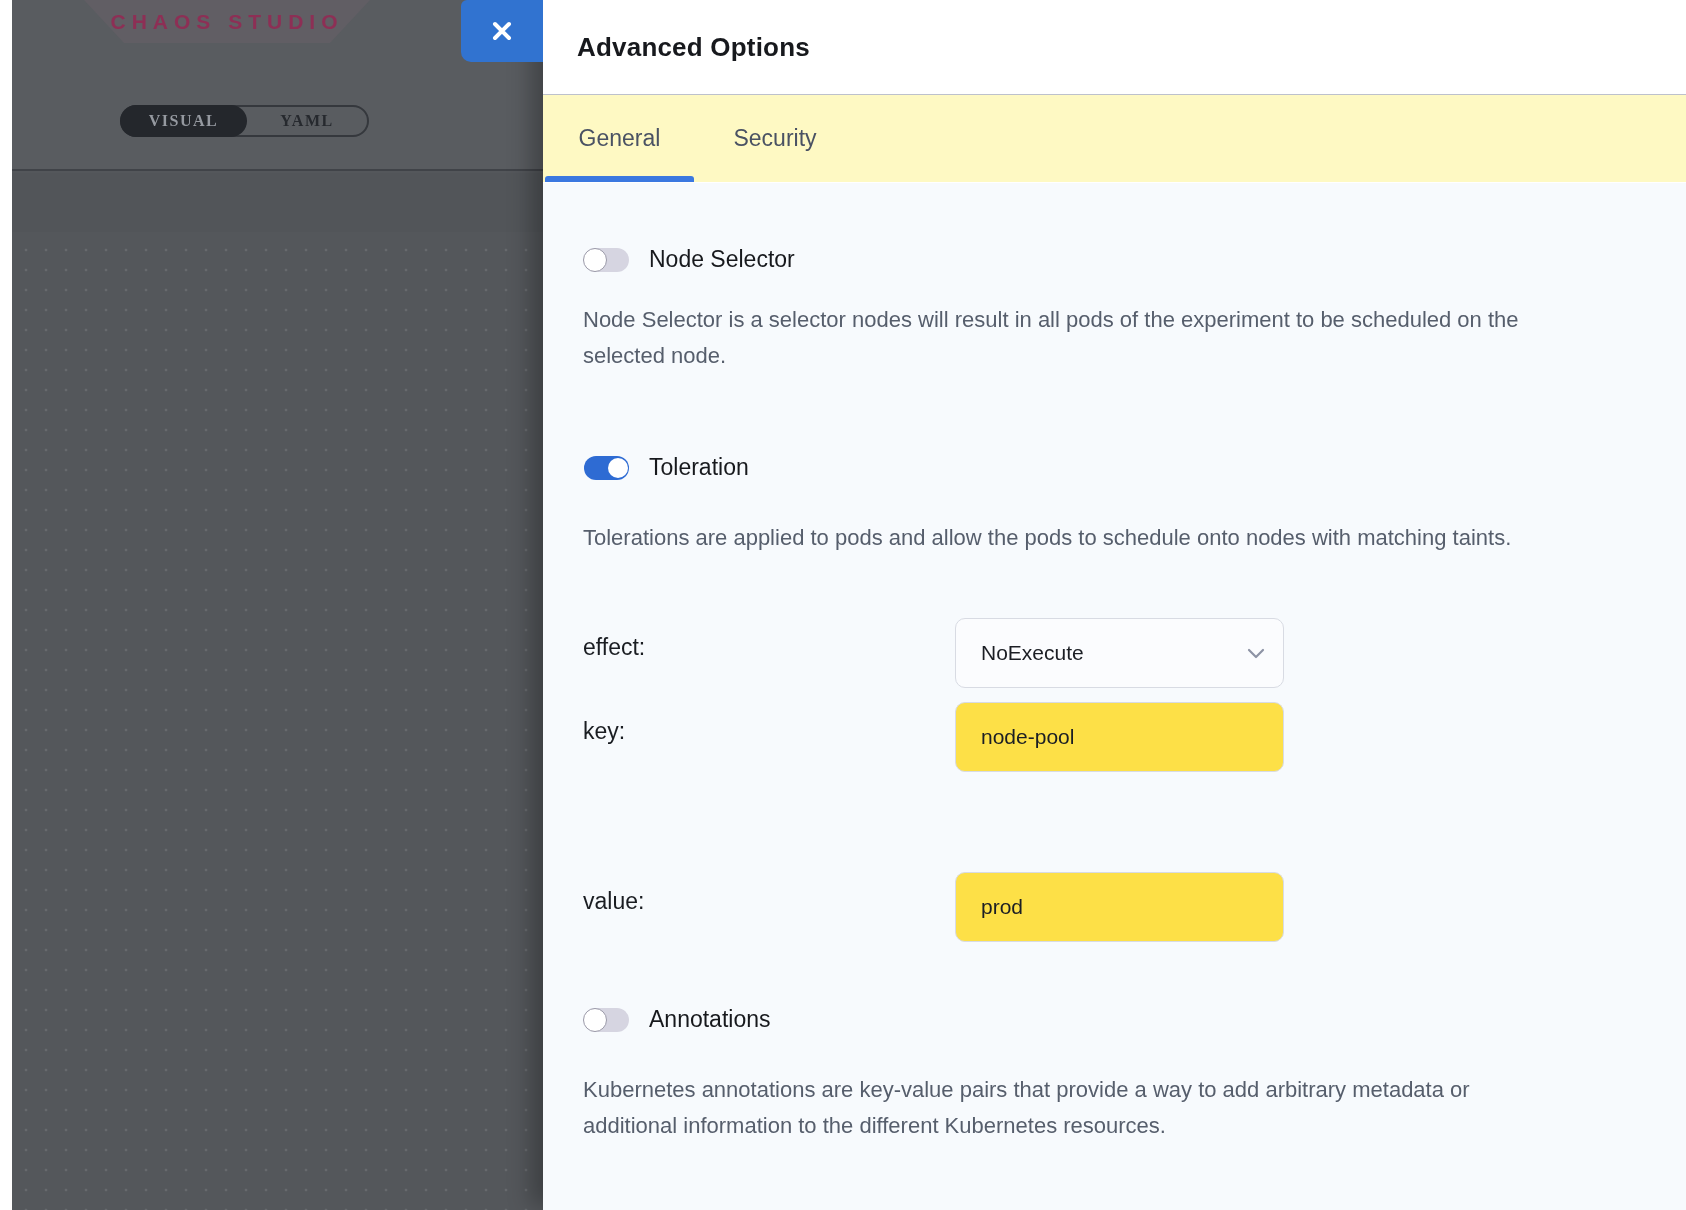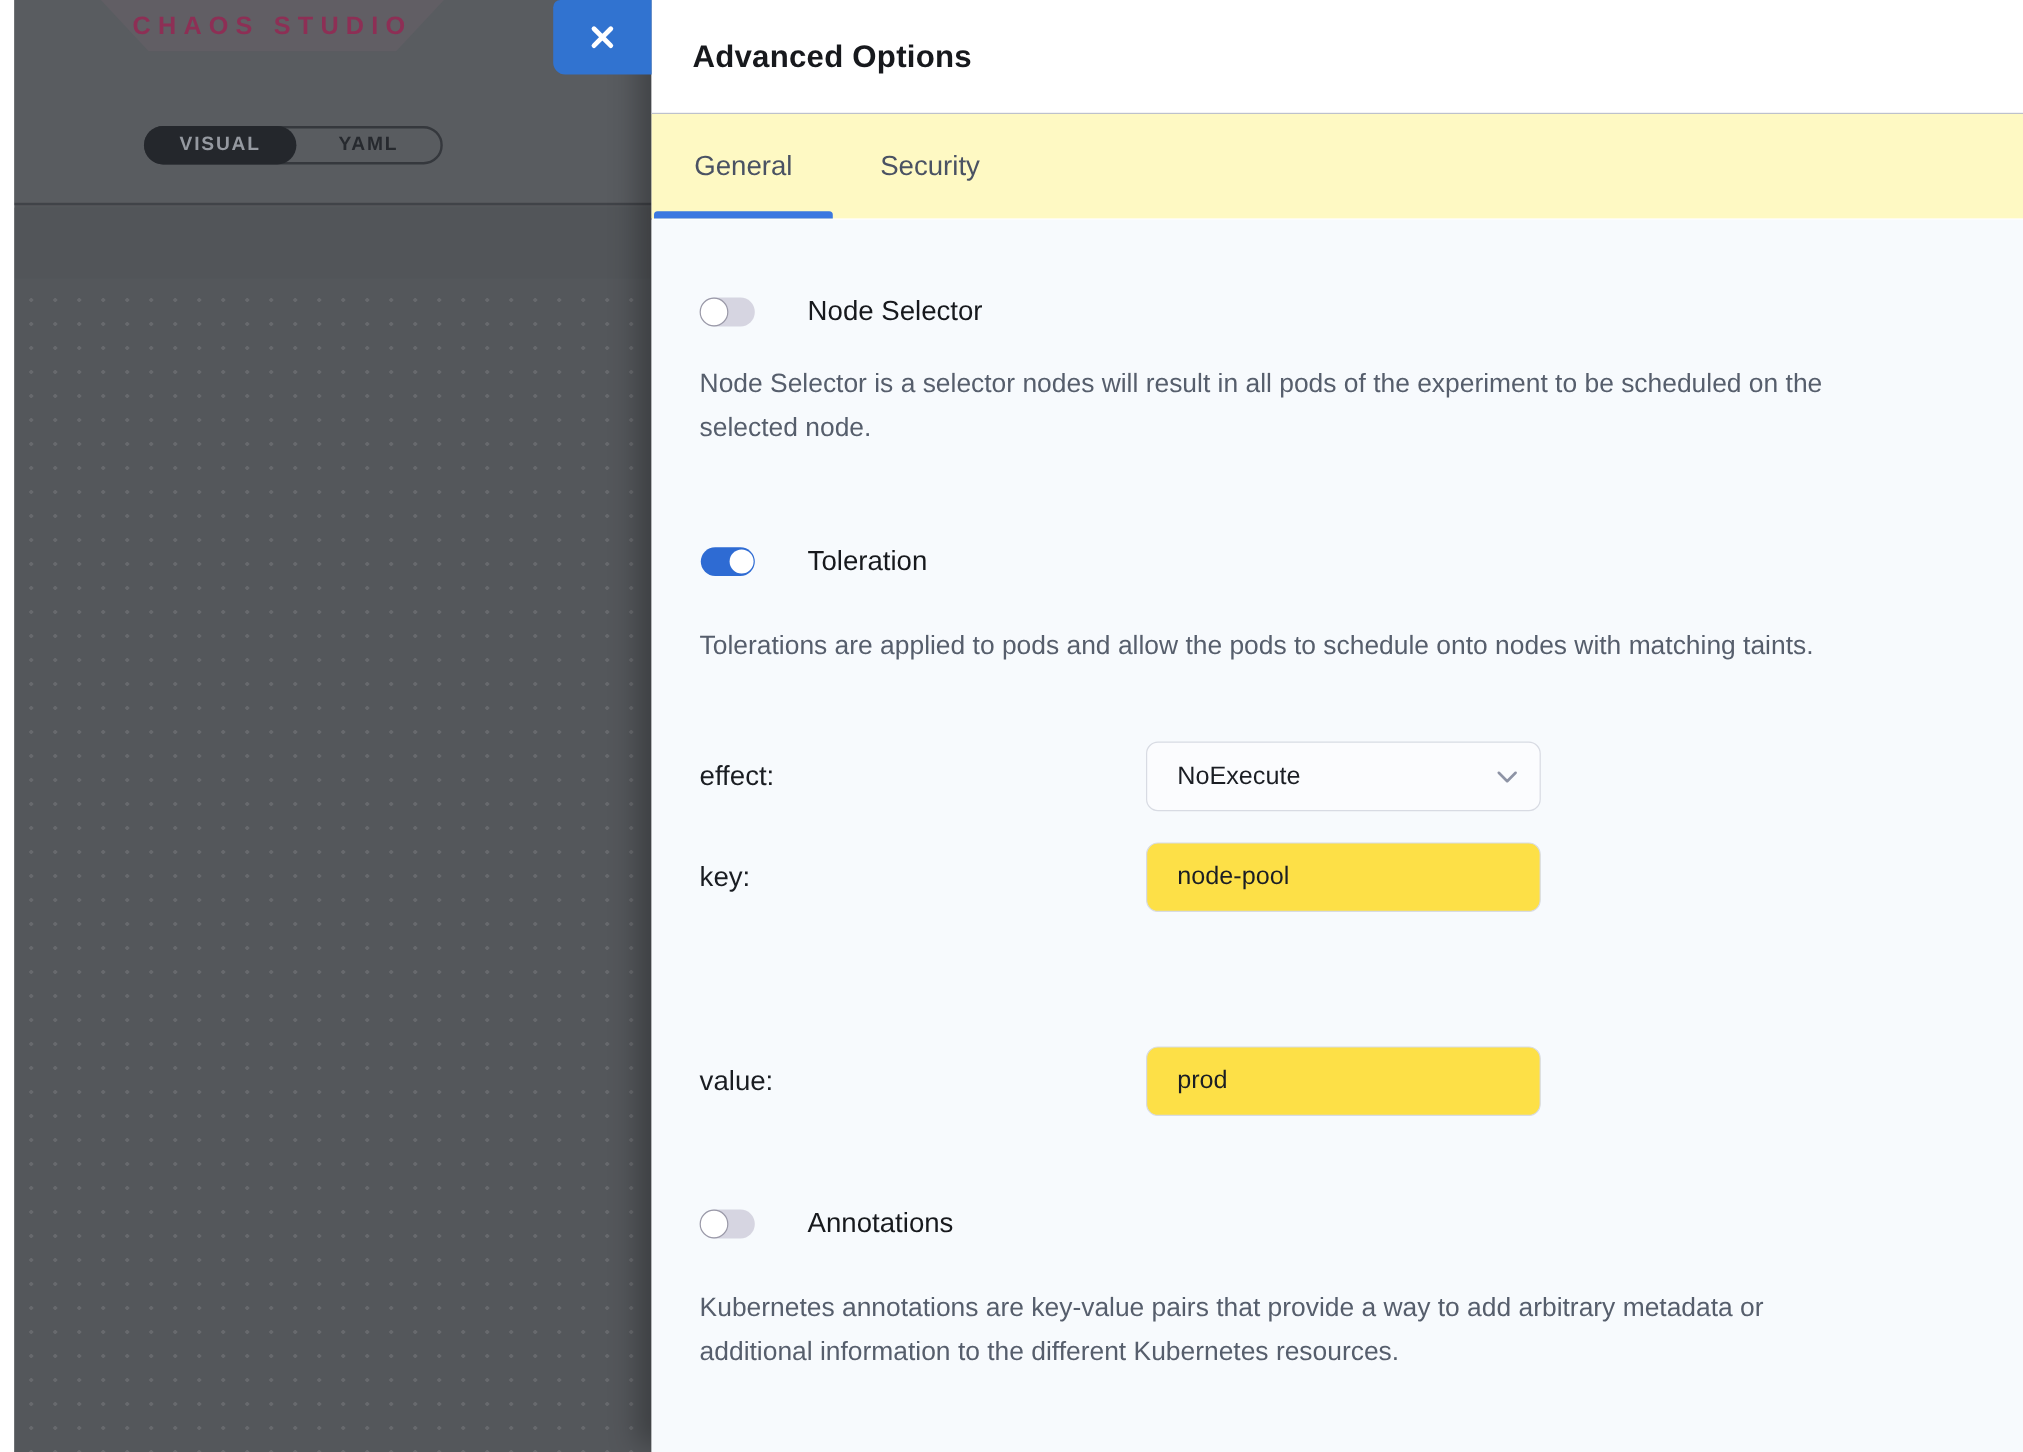--- a/index.html
+++ b/index.html
@@ -8,21 +8,21 @@
 
   
   .canvas { position: absolute; left: 0; top: 0; width: 531px; height: 1210px; background: #54575b; }
   .canvas-header { position: absolute; left: 0; top: 0; width: 100%; height: 171px; background: #595c60; border-bottom: 2px solid #404348; }
   .brand-badge { position: absolute; left: 72px; top: 0; width: 286px; height: 43px;
     background: #615e64; clip-path: polygon(0 0, 100% 0, 86% 100%, 14% 100%);
     display: flex; align-items: center; justify-content: center; }
   .brand-text { font-size: 21px; font-weight: 800; letter-spacing: 6px; color: #8d2f55; white-space: nowrap; }
   .seg-control { position: absolute; left: 108px; top: 105px; width: 249px; height: 32px;
     border: 2px solid #35383d; border-radius: 17px; display: flex; align-items: center; }
-  .seg { font-family: Liberation Sans, sans-serif; font-size: 16px; font-weight: 700; letter-spacing: 1.5px;
+  .seg { font-family: Liberation Serif, serif; font-size: 16px; font-weight: 700; letter-spacing: 1.5px;
     background: none; border: none; cursor: pointer; }
   .seg.visual { flex: 0 0 127px; height: 32px; margin: -2px 0 -2px -2px; border-radius: 16px;
     background: #24272c; color: #9599a0; }
   .seg.yaml { flex: 1; color: #26292e; }
   .canvas-strip { position: absolute; left: 0; top: 173px; width: 100%; height: 59px; background: #525559; }
   .canvas-grid { position: absolute; left: 0; top: 232px; width: 100%; bottom: 0; background: #54575b;
     background-image: radial-gradient(circle, #67696d 1.5px, rgba(0,0,0,0) 1.6px);
     background-size: 20px 20px; background-position: 4px 8px; }
 
   
@@ -40,36 +40,36 @@
   .tab { position: relative; height: 100%; display: flex; align-items: center; justify-content: center;
     font-size: 23px; color: #4a5263; cursor: pointer; }
   .tab.t-general { width: 149px; }
   .tab.t-security { width: 136px; margin-left: 13px; }
   .tab.active::after { content: ""; position: absolute; left: 0; right: 0; bottom: 0; height: 6px;
     border-radius: 3px 3px 0 0; background: #3b78e0; }
 
   .content { position: absolute; left: 0; top: 183px; width: 100%; bottom: 0; background: #f7fafd; }
 
   
-  .toggle-row { position: absolute; left: 41px; display: flex; align-items: center; gap: 24px; }
+  .toggle-row { position: absolute; left: 41px; display: flex; align-items: center; }
   .toggle { position: relative; width: 45px; height: 24px; border-radius: 12px; cursor: pointer; flex: 0 0 45px; }
   .toggle.off { background: #d6d5e1; }
   .toggle.on { background: #2e6bd3; }
   .knob { position: absolute; top: 0; width: 24px; height: 24px; border-radius: 50%; background: #ffffff; }
   .toggle.off .knob { left: -1px; border: 1.5px solid #9a99a8; }
   .toggle.on .knob { right: 1px; top: 2px; width: 20px; height: 20px; }
   .toggle-label { margin-left: 20px; font-size: 23px; color: #17191d; font-weight: 400; }
 
   .desc { position: absolute; left: 40px; max-width: 940px; font-size: 22px; line-height: 36px; color: #565e6c; }
 
   
   .form-row { position: absolute; left: 0; width: 100%; height: 58px; }
   .form-label { position: absolute; left: 40px; top: 50%; transform: translateY(-50%);
     font-size: 23px; color: #1a1d22; }
-  .field { position: absolute; left: 412px; top: 0; width: 329px; height: 58px;
+  .field { position: absolute; left: 412px; top: 0; width: 329px; height: 70px;
     border: 1px solid #d8dbe3; border-radius: 10px; font-size: 21px; color: #1b1e24; }
   .field.select { background: #fbfcfe; display: flex; align-items: center; padding: 0 18px 0 25px; cursor: pointer; }
   .select-value { flex: 1; }
   .field.input { background: #fde047; padding: 0 25px; font-family: inherit; outline: none; }
   .chev { flex: 0 0 auto; }
 
   .row-ns    { top: 63px; }   .desc-ns  { top: 119px; }
   .row-tol   { top: 271px; }  .desc-tol { top: 337px; }
   .row-effect   { top: 435px; }
   .row-key      { top: 519px; }

